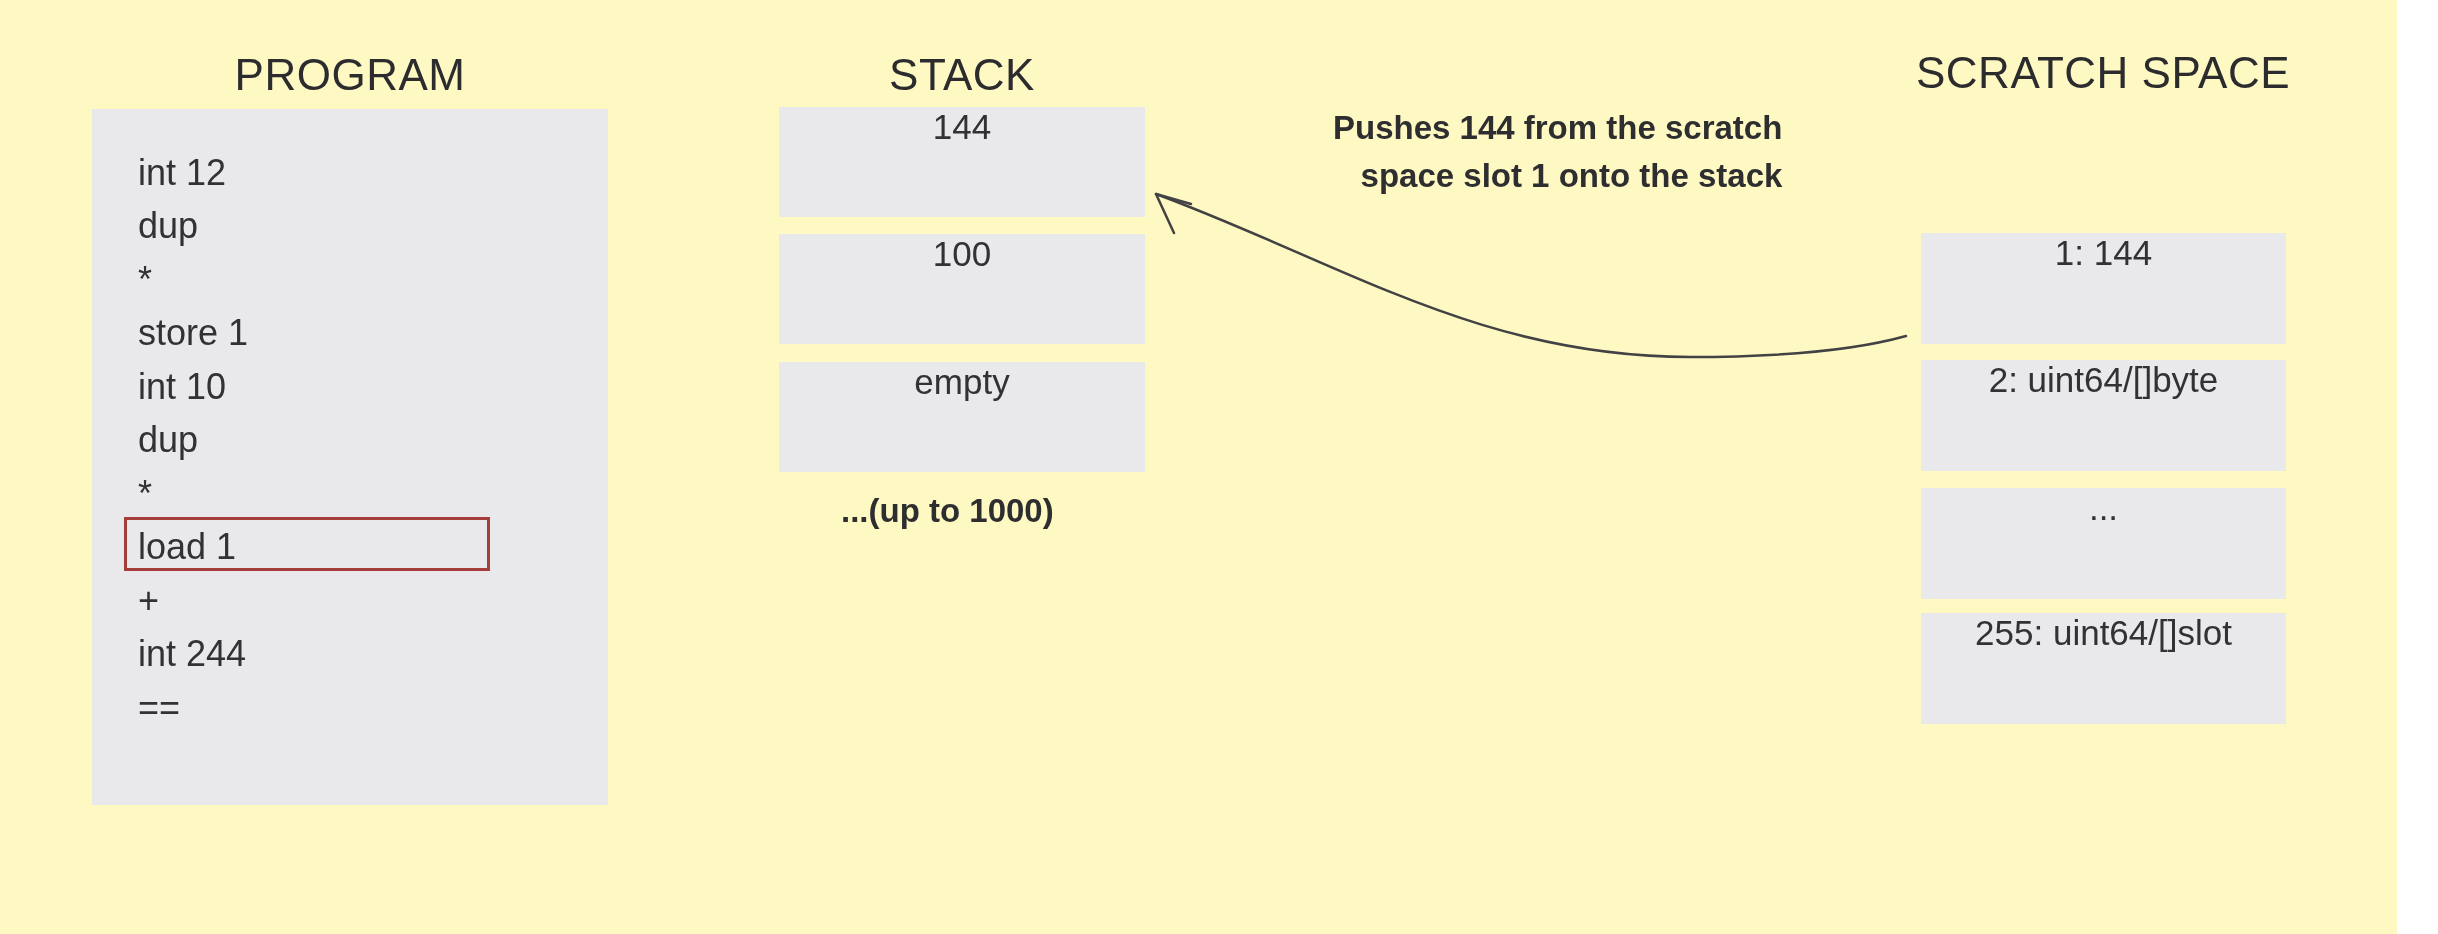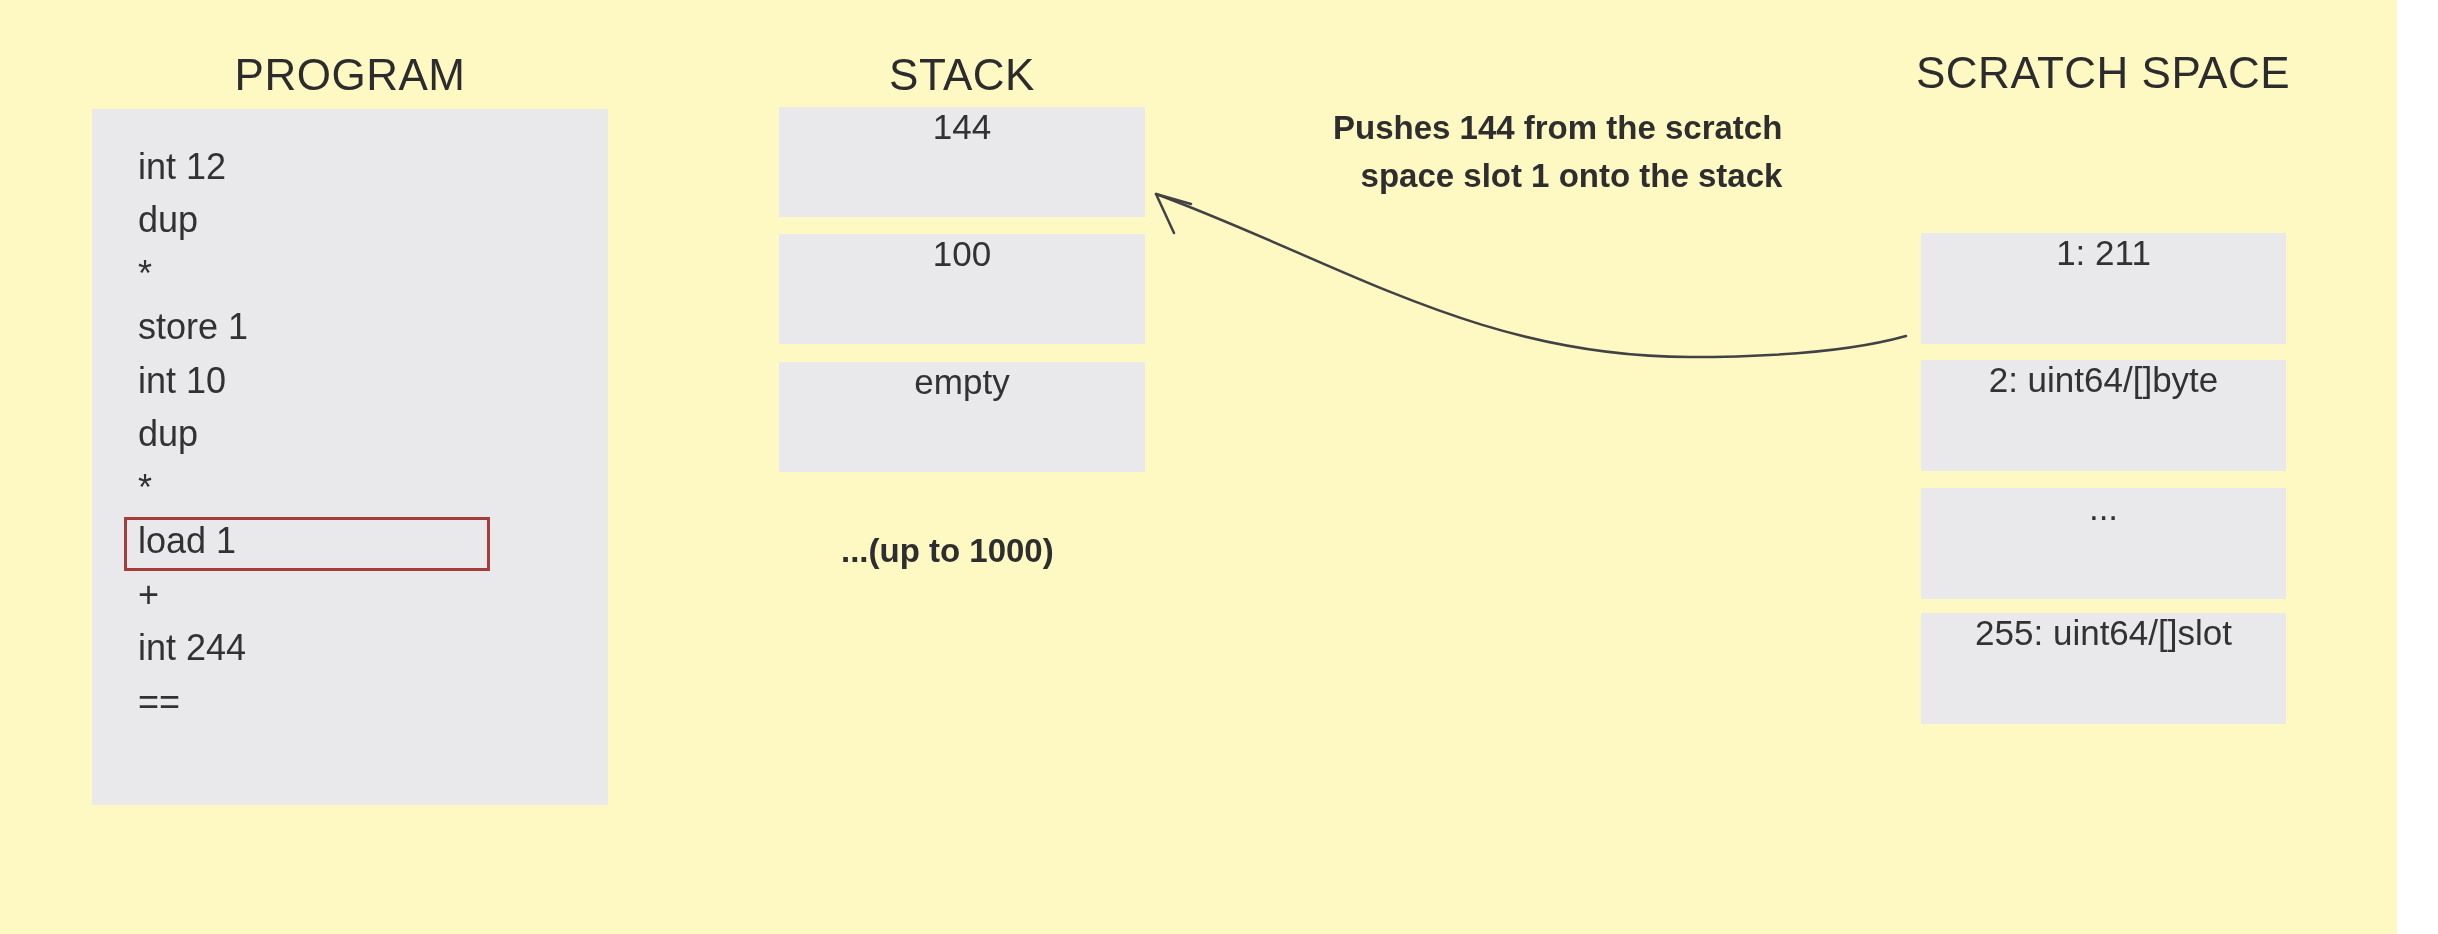--- a/index.html
+++ b/index.html
@@ -29,21 +29,21 @@
     top: 109px;
     width: 516px;
     height: 696px;
     background: #e9e9eb;
     box-sizing: border-box;
     padding-top: 31px;
   }
   .prow {
     height: 53.5px;
     display: flex;
-    align-items: center;
+    align-items: flex-end;
     padding-left: 46px;
     font-size: 36px;
     color: #323234;
     white-space: pre;
   }
   .highlight-box {
     position: absolute;
     left: 124px;
     top: 517px;
     width: 366px;
@@ -66,21 +66,20 @@
   .stack-slot   { left: 779px;  width: 366px; height: 110px; }
   .scratch-slot { left: 1921px; width: 365px; height: 111px; }
   .stack-note {
     position: absolute;
     left: 841px;
     top: 492px;
     font-size: 33px;
     font-weight: 600;
     color: #2e2e30;
     white-space: nowrap;
-    margin-top: 40px;
   }
   
   .annotation {
     position: absolute;
     left: 1333px;
     top: 104px;
     font-size: 33px;
     font-weight: 600;
     line-height: 48px;
     color: #2e2e30;
@@ -131,21 +130,21 @@
       <span>empty</span>
     </div>
   <div class="stack-note">...(up to 1000)</div>
 
   <div class="annotation">
     <div>Pushes 144 from the scratch</div>
     <div>space slot 1 onto the stack</div>
   </div>
 
   <div class="slot scratch-slot" style="top:233px">
-      <span>1: 211</span>
+      <span>1: 144</span>
     </div>
   <div class="slot scratch-slot" style="top:360px">
       <span>2: uint64/[]byte</span>
     </div>
   <div class="slot scratch-slot" style="top:488px">
       <span>...</span>
     </div>
   <div class="slot scratch-slot" style="top:613px">
       <span>255: uint64/[]slot</span>
     </div>

